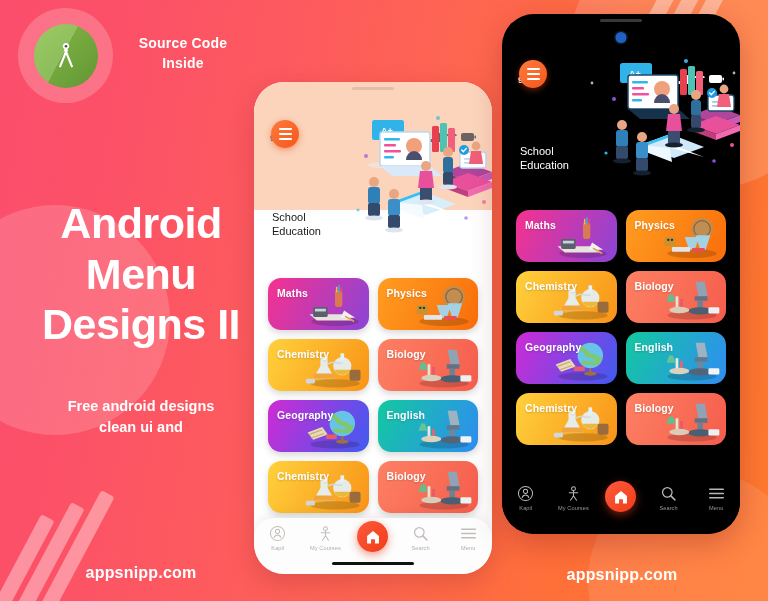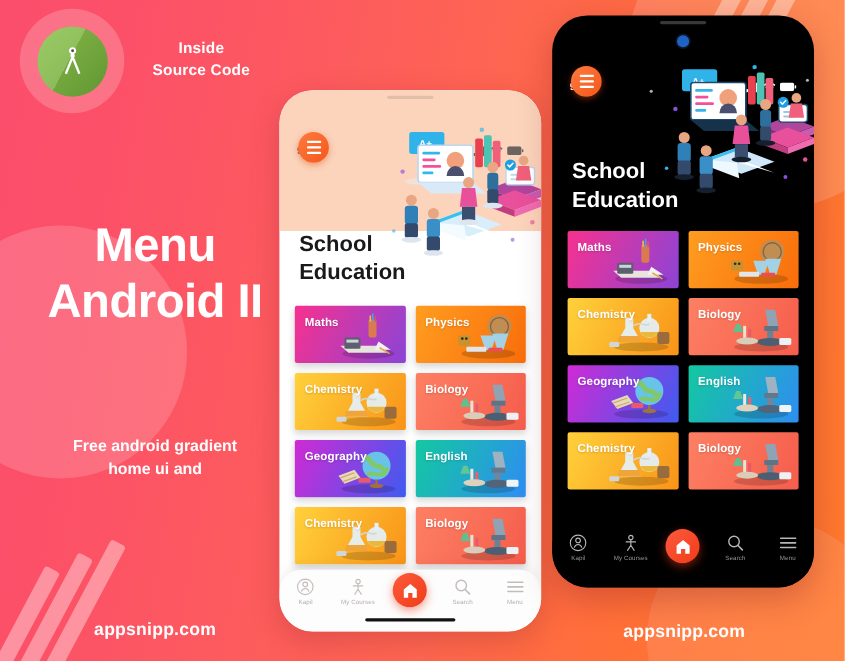--- a/index.html
+++ b/index.html
@@ -163,38 +163,38 @@
   .phone-light .menu-btn { top: 38px; }
   .phone-dark  .menu-btn { top: 46px; }
   .menu-btn i { display: block; width: 13px; height: 2px; background: #fff; border-radius: 2px; }
 
   .hero-illu { position: absolute; pointer-events: none; }
   .phone-light .hero-illu { left: 82px; top: 28px; width: 156px; height: 130px; }
   .phone-dark  .hero-illu { left: 82px; top: 38px; width: 156px; height: 132px; }
 
   .hero-title {
     position: absolute; left: 18px;
-    font-size: 20px; font-weight: bold; line-height: 1.28;
+    font-size: 11px; font-weight: normal; line-height: 1.28;
   }
   .phone-light .hero-title { top: 128px; color: #18191b; }
   .phone-dark  .hero-title { top: 130px; color: #ffffff; }
 
   
   .grid {
     position: absolute; left: 14px; right: 14px;
     display: grid; grid-template-columns: 1fr 1fr;
     gap: 9px 9px;
   }
   .phone-light .grid { top: 196px; }
   .phone-dark  .grid { top: 196px; }
 
   .card {
     position: relative;
     height: 52px;
-    border-radius: 2px;
+    border-radius: 13px;
     overflow: hidden;
     box-shadow: 0 3px 7px rgba(0,0,0,0.16);
   }
   .card-label {
     position: absolute; left: 9px; top: 9px;
     color: #fff; font-size: 10.5px; font-weight: bold;
     letter-spacing: .1px; z-index: 3;
     text-shadow: 0 1px 2px rgba(0,0,0,0.18);
   }
   .card-illu { position: absolute; right: 3px; bottom: 1px; width: 62px; height: 46px; z-index: 2; }
@@ -262,32 +262,33 @@
         <g fill="#ffffff">
           <path d="M32 11c3 0 5.2 2.2 5.2 5.1 0 2.1-1.1 3.7-2.8 4.6l1.1 3.8-3.5 1-3.5-1 1.1-3.8c-1.7-.9-2.8-2.5-2.8-4.6C26.8 13.2 29 11 32 11z"></path>
           <circle cx="32" cy="16.3" r="2.1" fill="#4f4f4f"></circle>
           <path d="M30.2 24.8h3.6l9.6 24.3-3.1 1.3-8.3-20.6-8.3 20.6-3.1-1.3z"></path>
         </g>
       </svg>
     </div>
   </div>
 
   <div class="src-code">
+    <div>Source Code</div>
     <div>Inside</div>
-    <div>Source Code</div>
   </div>
 
   <div class="title">
+    <div>Android</div>
     <div>Menu</div>
-    <div>Android II</div>
+    <div>Designs II</div>
   </div>
 
   <div class="subtitle">
-    <div>Free android gradient</div>
-    <div>home ui and</div>
+    <div>Free android designs</div>
+    <div>clean ui and</div>
   </div>
 
   <div class="footer-left">appsnipp.com</div>
   <div class="footer-right">appsnipp.com</div>
 
   <div class="phone phone-light">
     <div class="peach-header"></div>
     <svg class="peach-wave" viewBox="0 0 238 46" preserveAspectRatio="none">
       <path d="M0,0 C55,34 110,4 165,14 C198,20 220,12 238,4 L238,0 Z" fill="#fbd4bb"></path>
     </svg>

